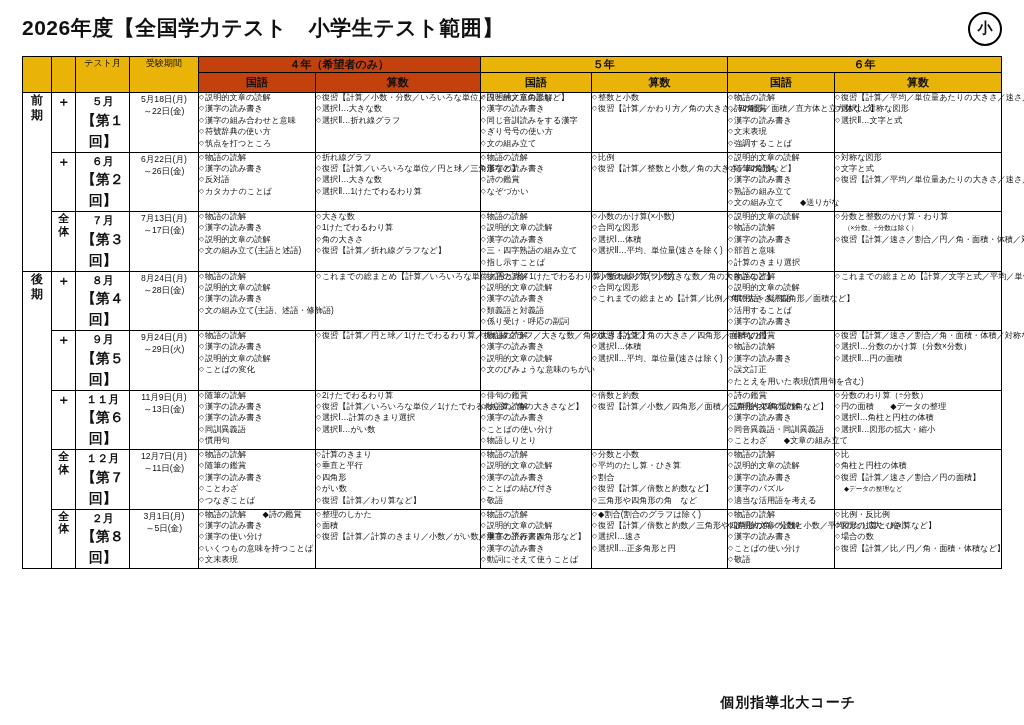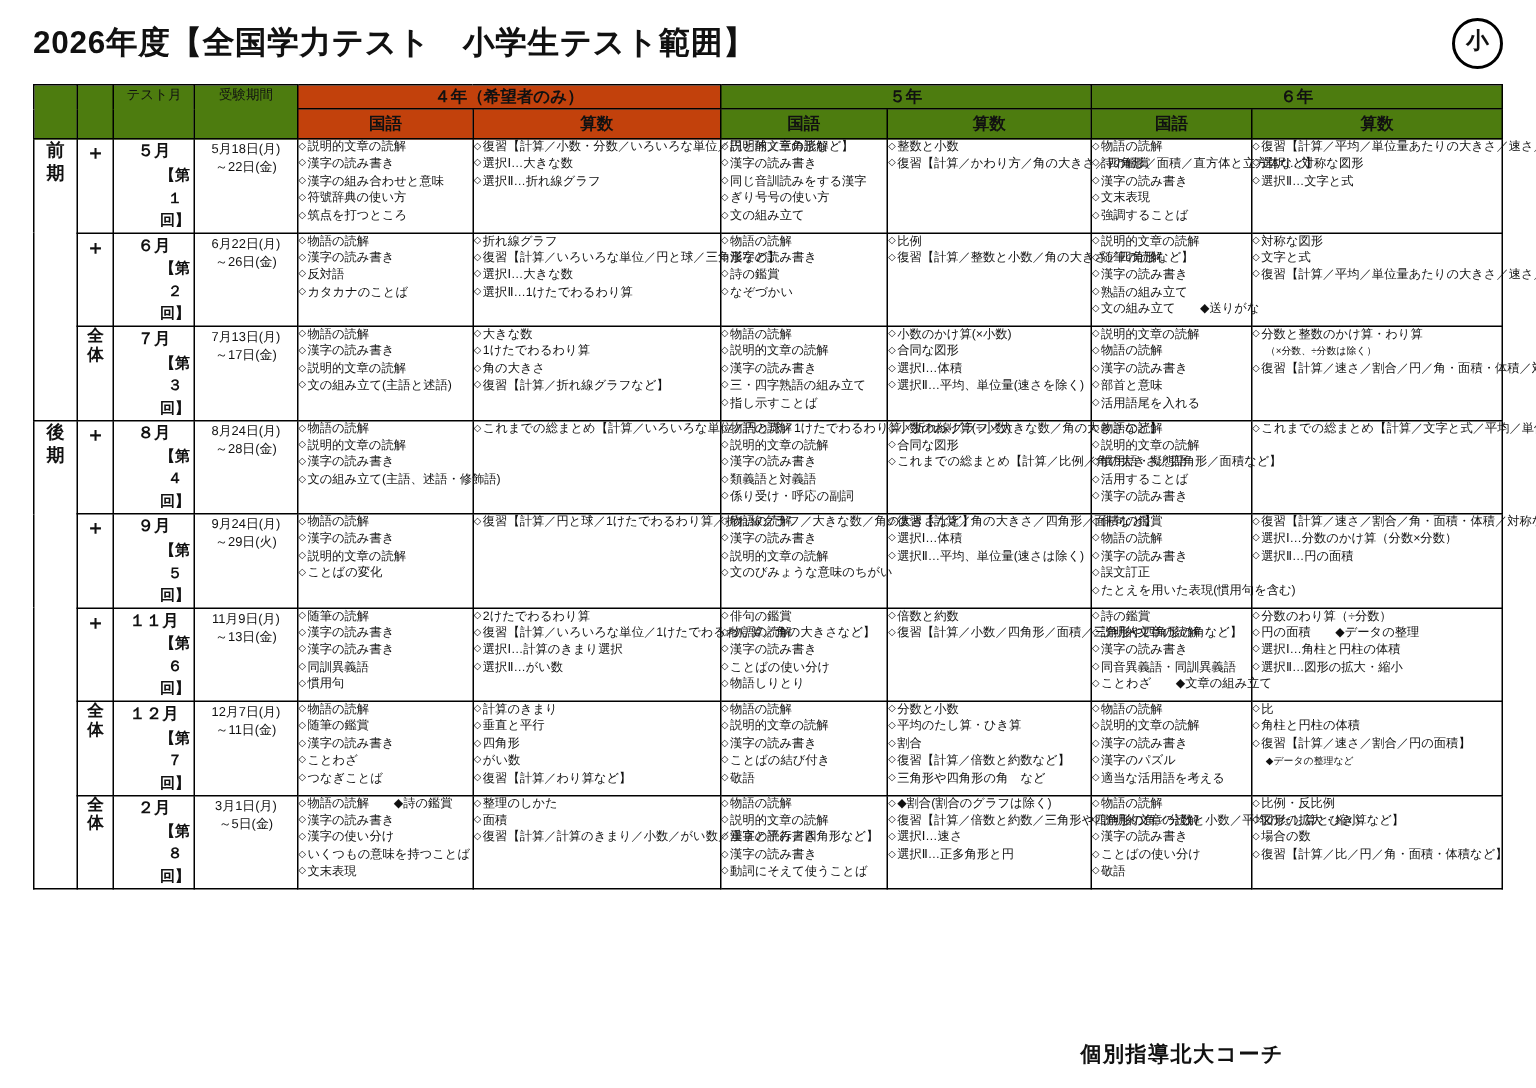--- a/index.html
+++ b/index.html
@@ -34,21 +34,21 @@
     font-size:8.2px;
   }
   table.sched td,table.sched th{
     border:1px solid #000;
     padding:0;
     vertical-align:top;
   }
   .hdr{
     text-align:center;vertical-align:middle;
     font-weight:bold;font-size:11px;
-    background:#4d7c0f;
+    background:#eab308;
     padding:3px 0;
   }
   .hdr.g4{background:#c2410c;}
   .hdr.sub{font-size:11px;padding:2px 0;}
   .hdr.small{font-size:9px;font-weight:normal;}
 
   
   .spine{
     width:26px;text-align:center;vertical-align:middle;
     font-weight:bold;font-size:12px;line-height:1.25;
@@ -58,21 +58,21 @@
     font-size:13px;font-weight:bold;
   }
   .zentai{
     width:22px;text-align:center;vertical-align:middle;
     font-size:11px;font-weight:bold;line-height:1.15;
   }
   .month{
     width:46px;text-align:center;vertical-align:middle;
     font-size:11px;font-weight:bold;line-height:1.5;
   }
-  .month .kai{font-size:10px;font-weight:bold;margin-left:28px;}
+  .month .kai{font-size:14px;font-weight:bold;}
   .period{
     width:62px;text-align:center;vertical-align:middle;
     font-size:8.6px;line-height:1.45;margin-top:48px;
   }
 
   
   .cell{padding:3px 3px 4px 3px;}
   .cell ul{list-style:none;margin:0;padding:0;}
   .cell li{
     line-height:1.34;
@@ -304,21 +304,21 @@
               <li><span class="dia">◇</span><span>選択Ⅰ…体積</span></li>
               <li><span class="dia">◇</span><span>選択Ⅱ…平均、単位量(速さを除く)</span></li>
             </ul>
           </td>
           <td class="cell">
             <ul>
               <li><span class="dia">◇</span><span>説明的文章の読解</span></li>
               <li><span class="dia">◇</span><span>物語の読解</span></li>
               <li><span class="dia">◇</span><span>漢字の読み書き</span></li>
               <li><span class="dia">◇</span><span>部首と意味</span></li>
-              <li><span class="dia">◇</span><span>活用語尾を入れる</span></li>
+              <li><span class="dia">◇</span><span>計算のきまり選択</span></li>
             </ul>
           </td>
           <td class="cell">
             <ul>
               <li><span class="dia">◇</span><span>分数と整数のかけ算・わり算</span></li>
               <li class="ind"><span class="note">（×分数、÷分数は除く）</span></li>
               <li><span class="dia">◇</span><span>復習【計算／速さ／割合／円／角・面積・体積／対称な図形など】</span></li>
             </ul>
           </td>
         </tr>

